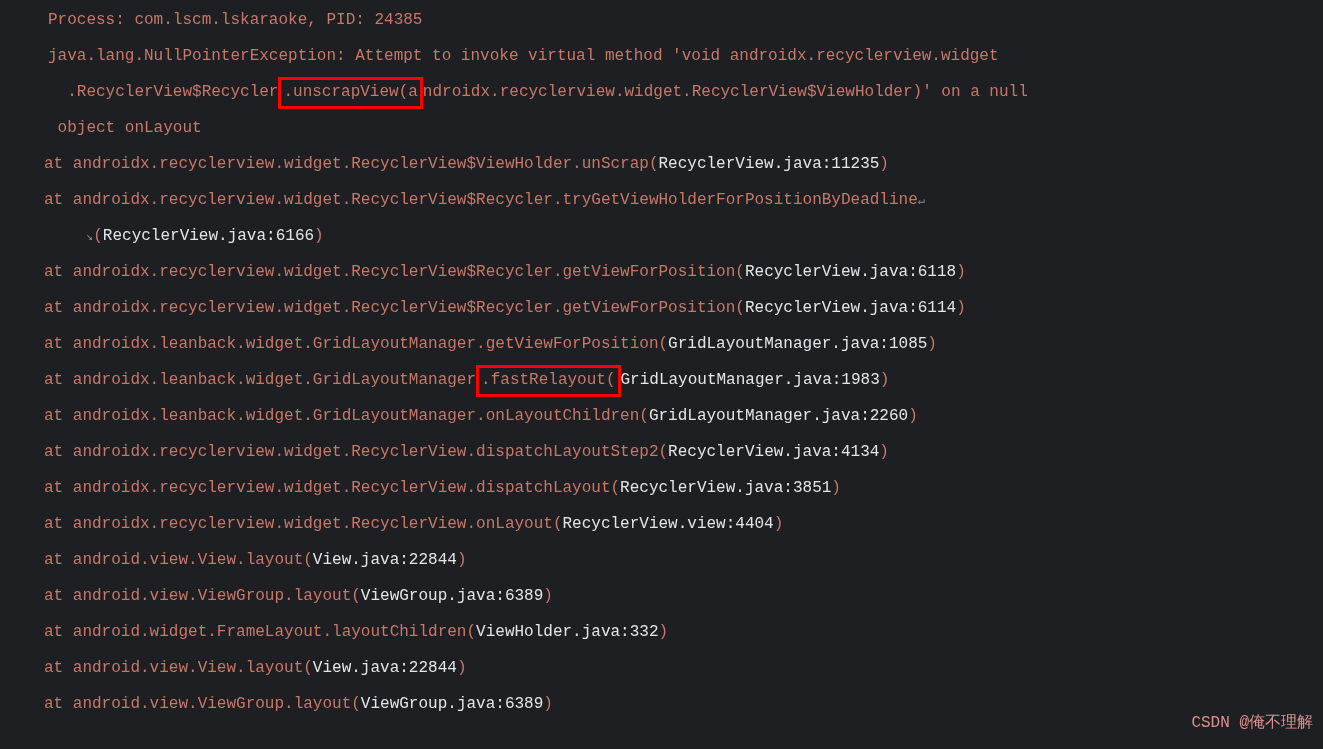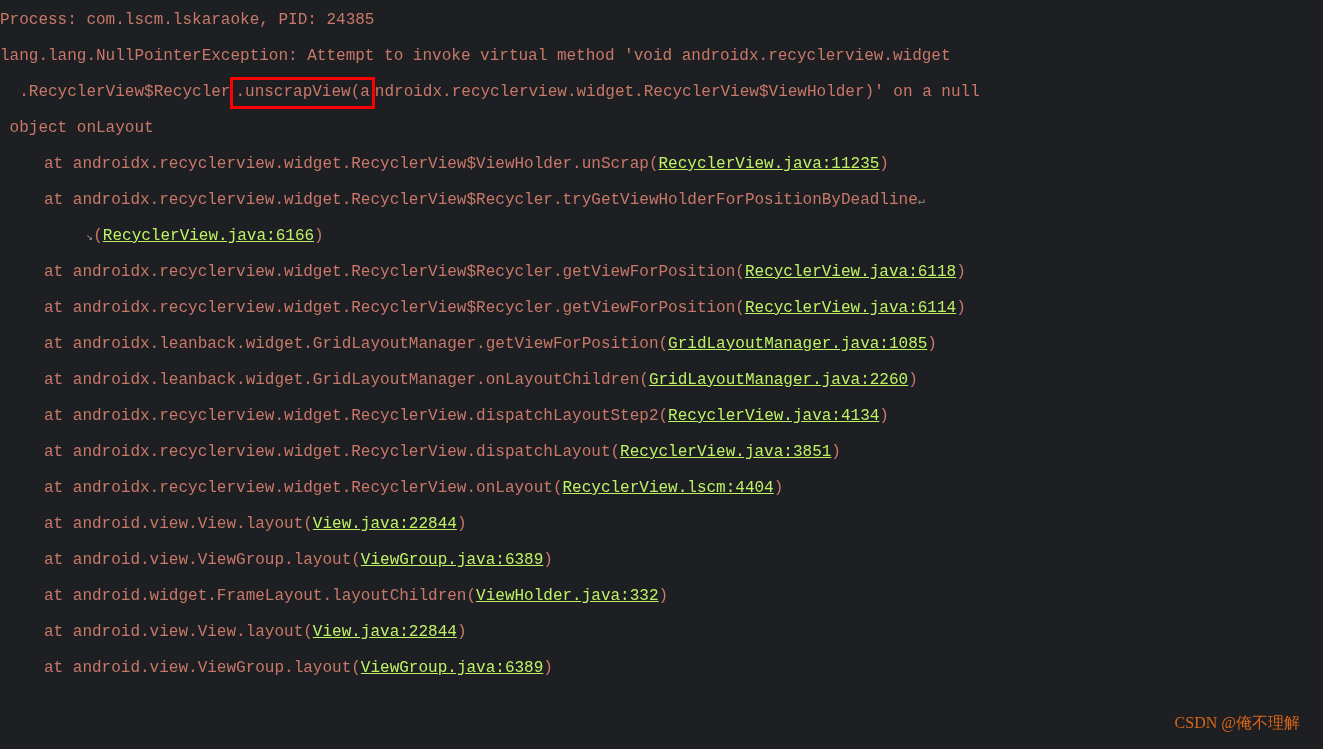--- a/index.html
+++ b/index.html
@@ -13,71 +13,72 @@
       font-size: 16px;
       line-height: 2.25;
       padding: 2px 0;
       color: #c77869;
       overflow-x: auto;
       white-space: nowrap;
       position: relative;
     }
     .log-line {
       white-space: pre;
+      padding-left: 48px;
     }
     .indent-at {
       padding-left: 44px;
     }
     .indent-paren {
       padding-left: 86px;
     }
     .link {
-      color: #bef264;
-      text-decoration: underline;
+      color: #e5e5e5;
       cursor: pointer;
     }
     .red-box {
       border: 3px solid #ff0000;
       display: inline-block;
       padding: 0 2px;
       line-height: 1.6;
     }
     .wrap-glyph {
       color: #888;
       font-size: 12px;
     }
     .watermark {
       position: fixed;
-      right: 23px;
+      right: 10px;
       bottom: 8px;
-      color: #f97316;
+      color: #fca5a5;
       font-size: 16px;
-      font-family: Liberation Serif, serif;
+      font-family: Liberation Mono, monospace;
       opacity: 0.85;
     }
   </style>
 </head>
 <body>
 
 <div class="log-line">Process: com.lscm.lskaraoke, PID: 24385</div>
-<div class="log-line">lang.lang.NullPointerException: Attempt to invoke virtual method 'void androidx.recyclerview.widget</div>
+<div class="log-line">java.lang.NullPointerException: Attempt to invoke virtual method 'void androidx.recyclerview.widget</div>
 <div class="log-line"><span>  .RecyclerView$Recycler</span><span class="red-box">.unscrapView(a</span><span>ndroidx.recyclerview.widget.RecyclerView$ViewHolder)' on a null</span></div>
 <div class="log-line"> object onLayout</div>
 
 <div id="stack-container">
     <div class="log-line indent-at"><span>at androidx.recyclerview.widget.RecyclerView$ViewHolder.unScrap(</span><span class="link">RecyclerView.java:11235</span><span>)</span></div>
     <div class="log-line indent-at"><span>at androidx.recyclerview.widget.RecyclerView$Recycler.tryGetViewHolderForPositionByDeadline</span><span class="wrap-glyph">↵</span></div>
     <div class="log-line indent-paren"><span class="wrap-glyph">↘</span><span>(</span><span class="link">RecyclerView.java:6166</span><span>)</span></div>
     <div class="log-line indent-at"><span>at androidx.recyclerview.widget.RecyclerView$Recycler.getViewForPosition(</span><span class="link">RecyclerView.java:6118</span><span>)</span></div>
     <div class="log-line indent-at"><span>at androidx.recyclerview.widget.RecyclerView$Recycler.getViewForPosition(</span><span class="link">RecyclerView.java:6114</span><span>)</span></div>
     <div class="log-line indent-at"><span>at androidx.leanback.widget.GridLayoutManager.getViewForPosition(</span><span class="link">GridLayoutManager.java:1085</span><span>)</span></div>
+    <div class="log-line indent-at"><span>at androidx.leanback.widget.GridLayoutManager</span><span class="red-box">.fastRelayout(</span><span class="link">GridLayoutManager.java:1983</span><span>)</span></div>
     <div class="log-line indent-at"><span>at androidx.leanback.widget.GridLayoutManager.onLayoutChildren(</span><span class="link">GridLayoutManager.java:2260</span><span>)</span></div>
     <div class="log-line indent-at"><span>at androidx.recyclerview.widget.RecyclerView.dispatchLayoutStep2(</span><span class="link">RecyclerView.java:4134</span><span>)</span></div>
     <div class="log-line indent-at"><span>at androidx.recyclerview.widget.RecyclerView.dispatchLayout(</span><span class="link">RecyclerView.java:3851</span><span>)</span></div>
-    <div class="log-line indent-at"><span>at androidx.recyclerview.widget.RecyclerView.onLayout(</span><span class="link">RecyclerView.lscm:4404</span><span>)</span></div>
+    <div class="log-line indent-at"><span>at androidx.recyclerview.widget.RecyclerView.onLayout(</span><span class="link">RecyclerView.view:4404</span><span>)</span></div>
     <div class="log-line indent-at"><span>at android.view.View.layout(</span><span class="link">View.java:22844</span><span>)</span></div>
     <div class="log-line indent-at"><span>at android.view.ViewGroup.layout(</span><span class="link">ViewGroup.java:6389</span><span>)</span></div>
     <div class="log-line indent-at"><span>at android.widget.FrameLayout.layoutChildren(</span><span class="link">ViewHolder.java:332</span><span>)</span></div>
     <div class="log-line indent-at"><span>at android.view.View.layout(</span><span class="link">View.java:22844</span><span>)</span></div>
     <div class="log-line indent-at"><span>at android.view.ViewGroup.layout(</span><span class="link">ViewGroup.java:6389</span><span>)</span></div>
   </div>
 
 <div class="watermark">CSDN @俺不理解</div>
 
 </body></html>

